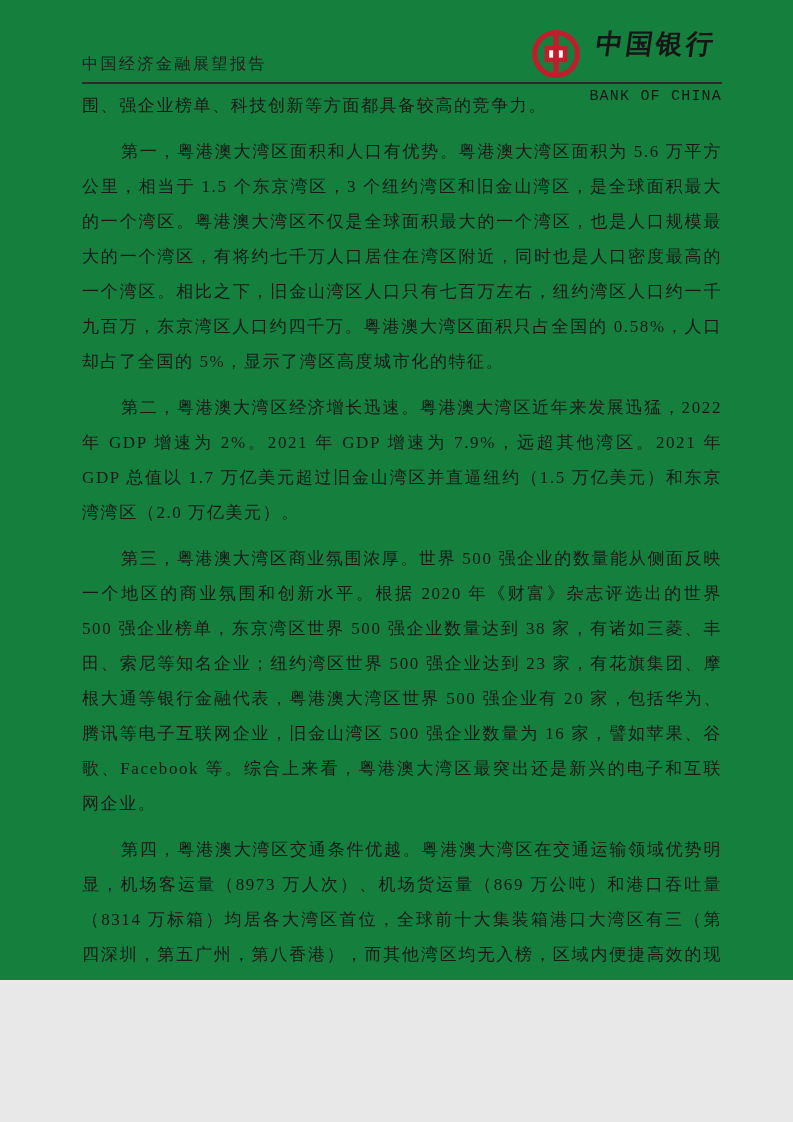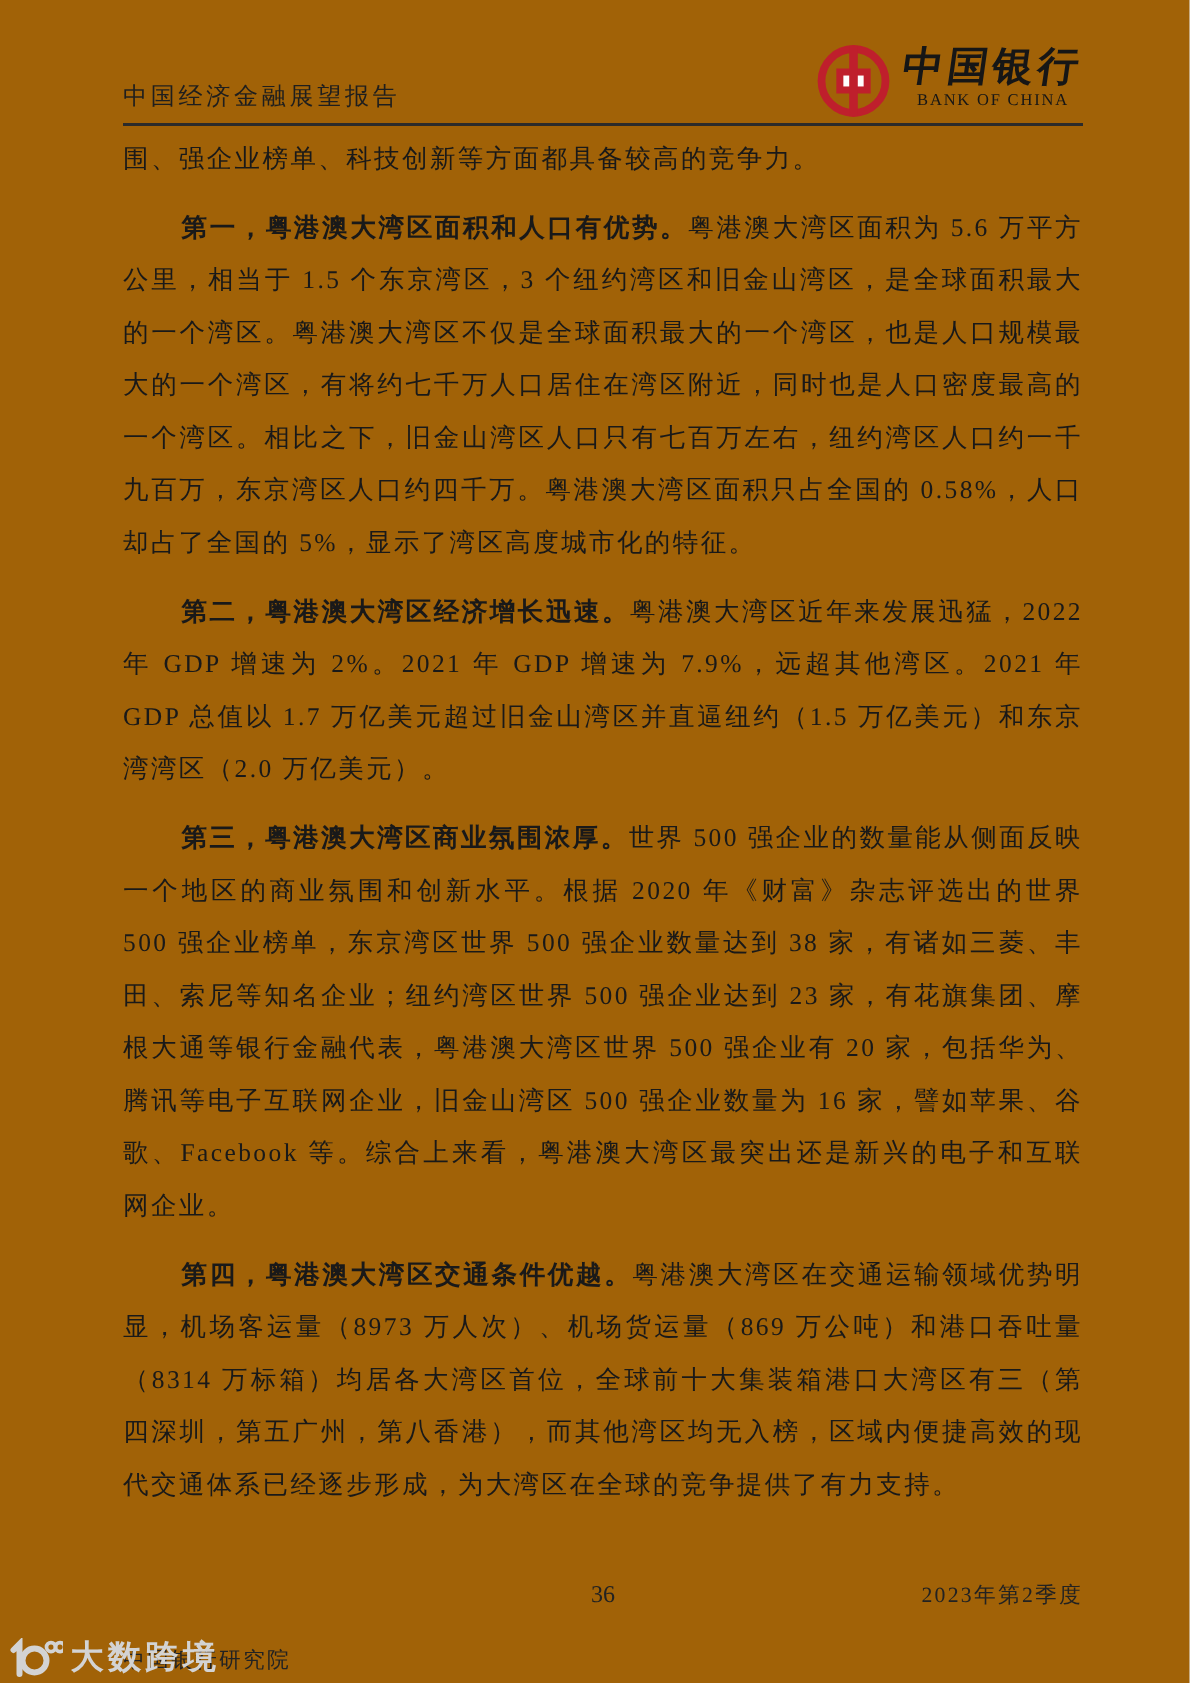--- a/index.html
+++ b/index.html
@@ -1,18 +1,18 @@
 <!DOCTYPE html>
 <html><head>
 <meta charset="utf-8">
 <style>
   html,body { margin:0; padding:0; background:#e8e8e8; }
   .page {
-    position:relative; width:793px; height:1122px; margin:0 auto;
-    background:#a16207; overflow:hidden; color:#1c1c1c;
+    position:relative; width:793px; height:980px; margin:0 auto;
+    background:#15803d; overflow:hidden; color:#1c1c1c;
     font-family:"Liberation Serif","DejaVu Serif",serif;
   }
   
   .header-title {
     position:absolute; left:82px; top:54px;
     font-size:16px; letter-spacing:2.5px; color:#1e1e1e; white-space:nowrap;
   }
   .header-rule {
     position:absolute; left:82px; top:82px; width:640px; height:2px;
     background:#2b2b2b;
@@ -22,32 +22,32 @@
     display:flex; align-items:flex-start; gap:7px;
   }
   .logo-emblem { width:52px; height:52px; }
   .logo-textcol { display:flex; flex-direction:column; align-items:center; }
   .logo-cn {
     font-size:27px; font-weight:900; letter-spacing:3px; line-height:32px;
     transform:skewX(-8deg); color:#161616; white-space:nowrap;
     font-family:"Liberation Serif",serif;
   }
   .logo-en {
-    font-size:11px; letter-spacing:1.2px; line-height:14px; color:#161616;
-    font-family:Liberation Serif, serif; white-space:nowrap;
+    font-size:15px; letter-spacing:1.2px; line-height:14px; color:#161616;
+    font-family:Liberation Mono, monospace; white-space:nowrap;margin-top:30px;
   }
   
   .doc-body {
     position:absolute; left:82px; top:88px; width:640px;
     font-size:17px; line-height:35px; letter-spacing:1.6px;
     text-align:justify; color:#191919;
   }
   .doc-body p { margin:0; }
   .doc-body p.para { margin-top:11px; text-indent:39px; }
-  .doc-body b { font-weight:bold; }
+  .doc-body b { font-weight:normal; }
   
   .page-footer {
     position:absolute; left:82px; top:1054px; width:640px; height:22px;
     font-size:14.5px; letter-spacing:1.5px; color:#222;
   }
   .footer-left { position:absolute; left:0; top:0;margin-top:43px; }
   .footer-page { position:absolute; left:50%; top:1px; transform:translateX(-50%);
     font-size:16px; letter-spacing:0; }
   .footer-right { position:absolute; right:0; top:0;margin-left:36px; }
   

